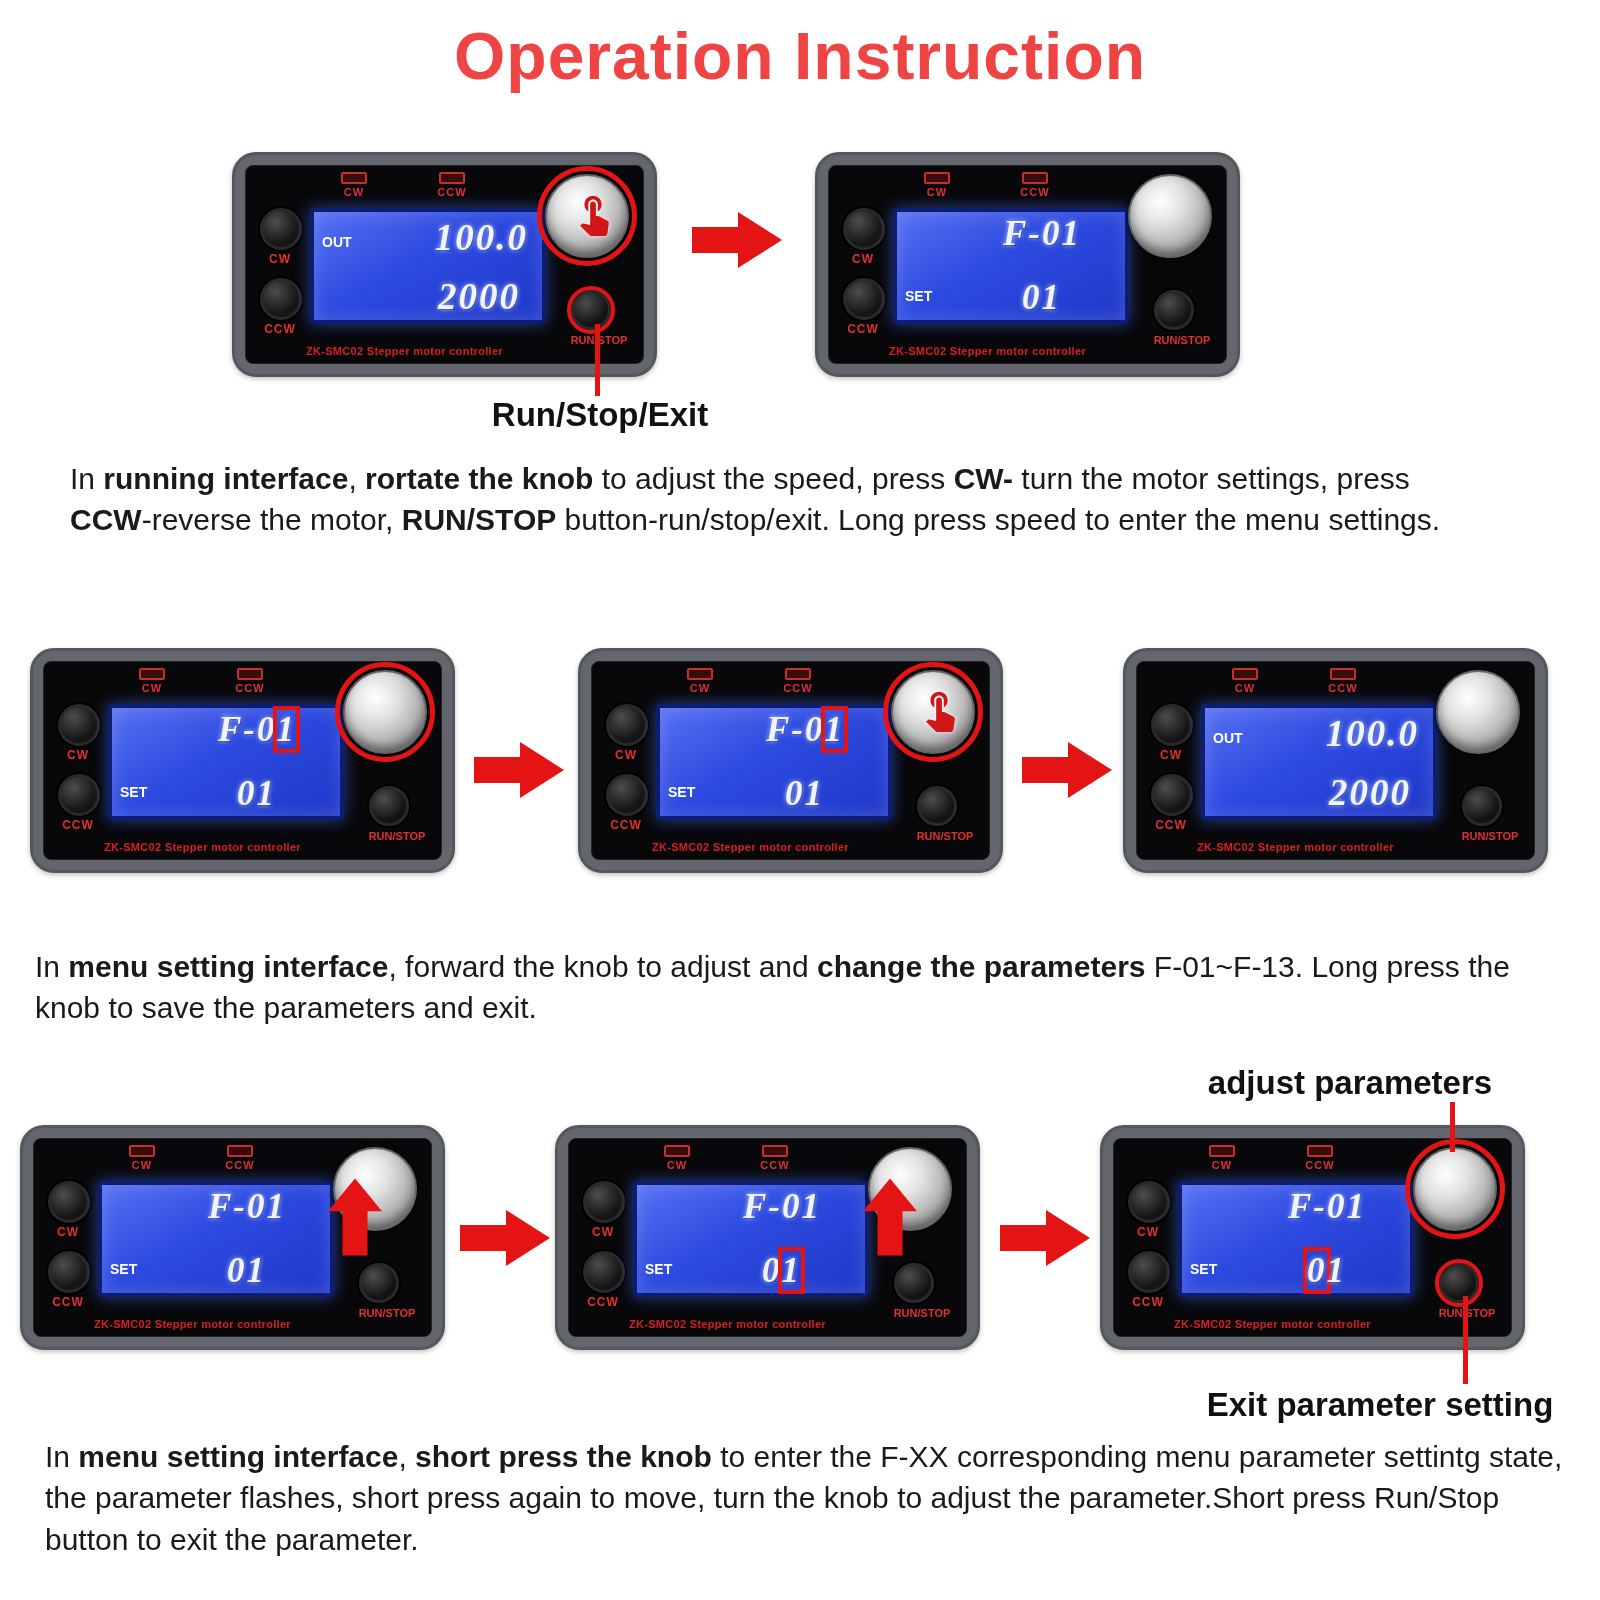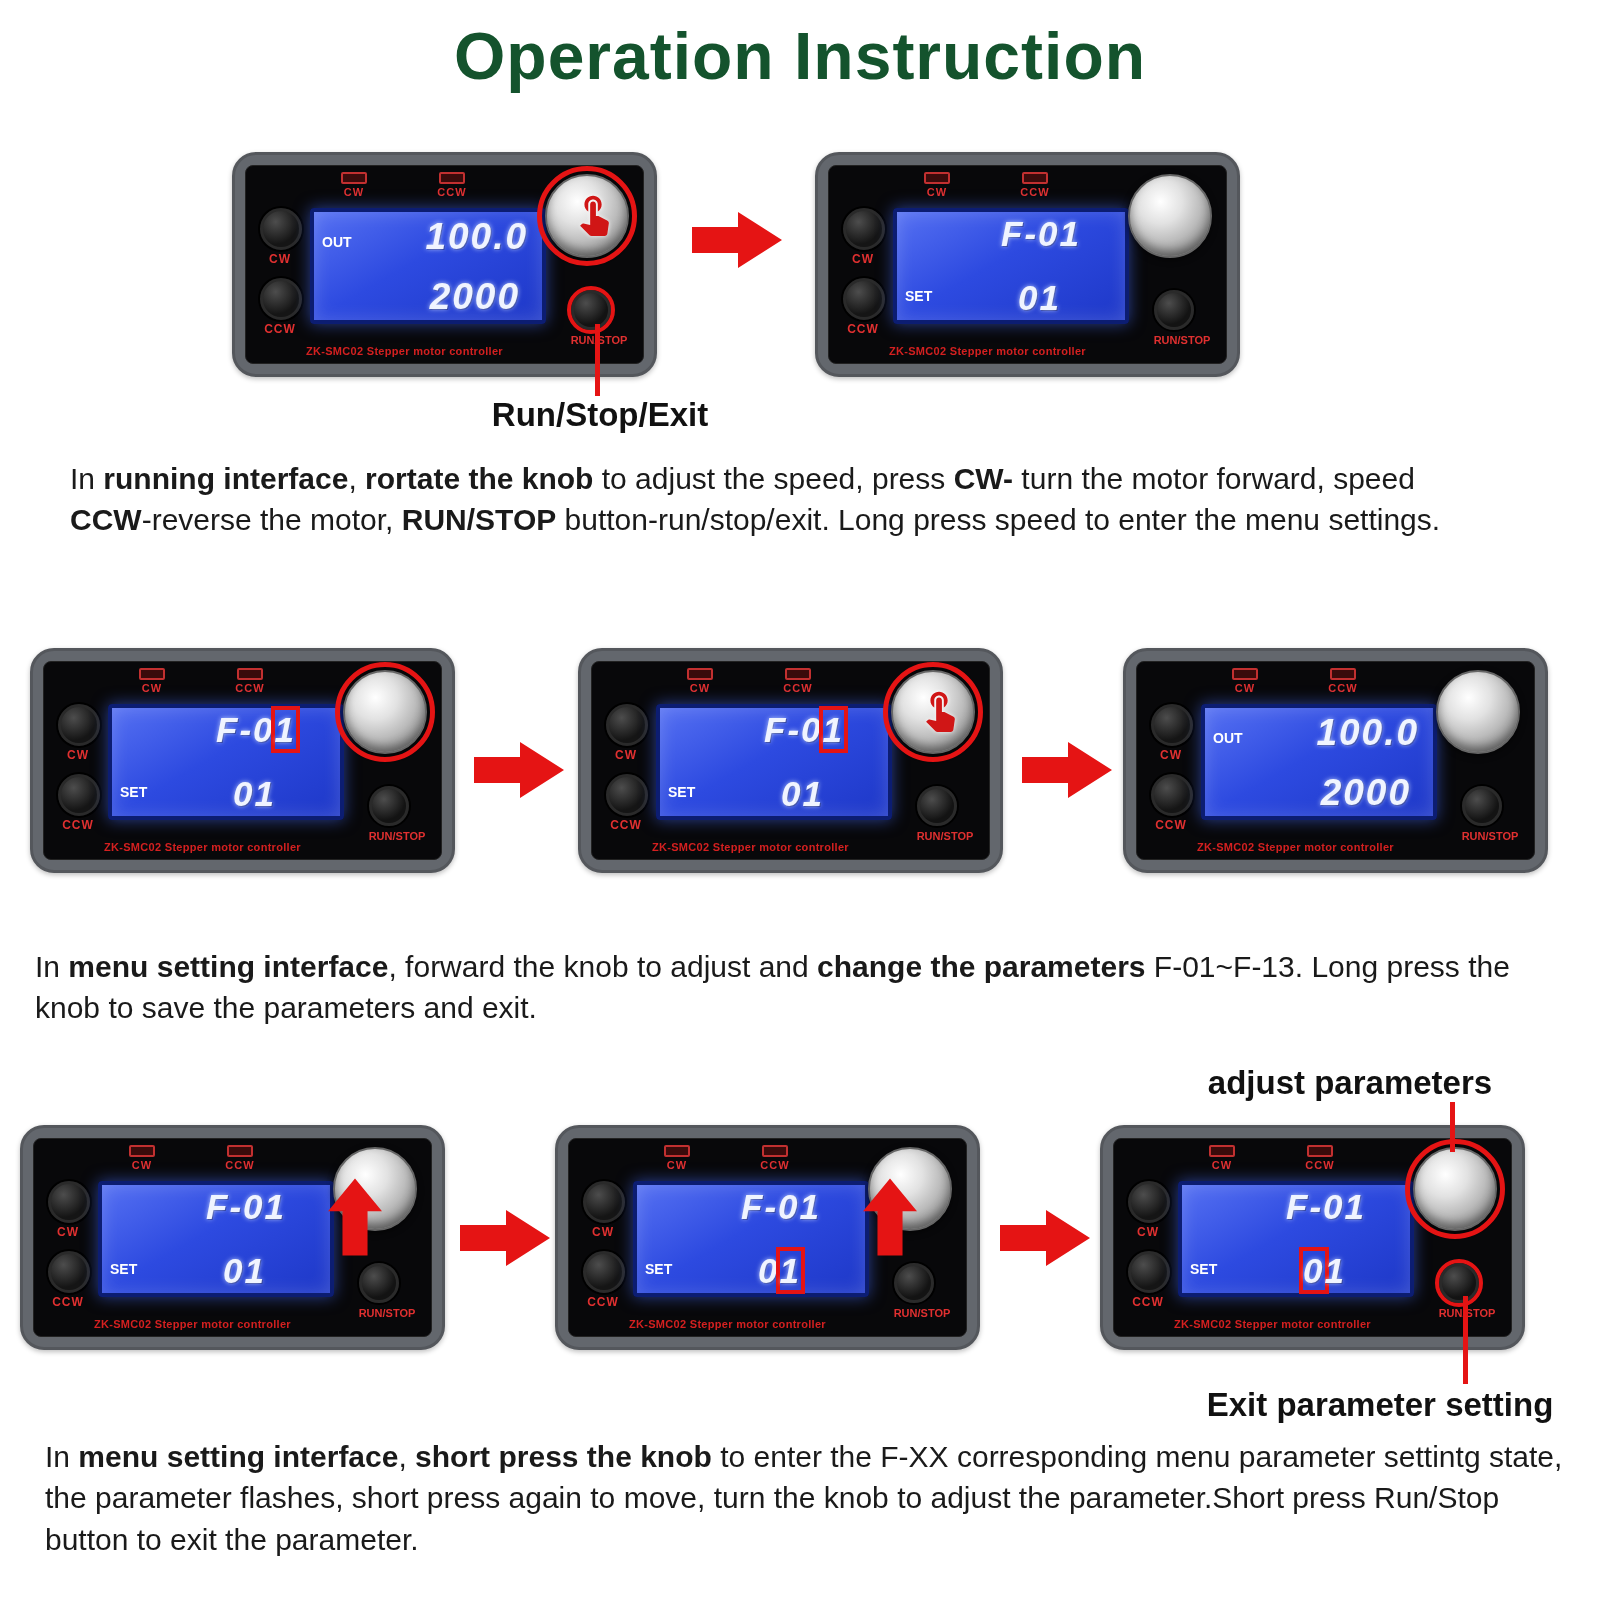--- a/index.html
+++ b/index.html
@@ -1,20 +1,20 @@
 <!DOCTYPE html>
 <html><head>
 <meta charset="utf-8">
 <style>
   html,body { margin:0; padding:0; background:#ffffff; }
   .canvas { position:relative; width:1600px; height:1600px; background:#fff; overflow:hidden;
             font-family:"Liberation Sans", sans-serif; }
 
   .title { position:absolute; top:18px; left:0; width:100%; text-align:center;
-           font-size:66px; font-weight:bold; color:#14532d; letter-spacing:1px; }
+           font-size:66px; font-weight:bold; color:#ef4444; letter-spacing:1px; }
 
   
   .device { position:absolute; width:425px; height:225px; background:#63676d;
             border:3px solid #54575c; border-radius:24px; box-sizing:border-box;
             box-shadow:0 2px 5px rgba(0,0,0,.25); }
   .panel  { position:absolute; inset:10px; background:#08080a; border-radius:8px;
             border:1px solid #222; }
 
   .led-group { position:absolute; top:6px; width:40px; text-align:center; }
   .led-1 { left:88px; }  .led-2 { left:186px; }
@@ -27,21 +27,21 @@
               border:3px solid #2a2a2a; box-shadow:0 0 0 2px #000; }
   .btn-cw  { top:42px; }  .btn-ccw { top:112px; }
   .btn-label { position:absolute; left:8px; width:52px; text-align:center;
                color:#e03030; font-size:12px; font-weight:bold; letter-spacing:1px; }
   .lbl-cw  { top:86px; }  .lbl-ccw { top:156px; }
 
   .lcd { position:absolute; left:64px; top:42px; width:236px; height:116px;
          background:linear-gradient(150deg,#5570f2 0%,#2d4ae0 45%,#1e38c8 100%);
          border:4px solid #0c1d72; border-radius:4px; box-sizing:border-box;
          box-shadow:0 0 16px rgba(70,110,255,.55), inset 0 0 18px rgba(255,255,255,.18); }
-  .digits { position:absolute; font-family:Liberation Sans, sans-serif; font-weight:bold;
+  .digits { position:absolute; font-family:Liberation Serif, serif; font-weight:bold;
             font-style:italic; color:#f0f4ff; letter-spacing:2px;
             text-shadow:0 0 5px rgba(210,225,255,.85), 1px 1px 0 rgba(8,18,90,.6); }
   .r-line1 { top:4px; right:14px; font-size:37px; }
   .r-line2 { bottom:2px; right:22px; font-size:37px; }
   .m-line1 { top:2px; right:44px; font-size:35px; }
   .m-line2 { bottom:2px; right:64px; font-size:35px; }
   .out-label { position:absolute; left:8px; top:22px; color:#ffffff; font-size:14px; font-weight:bold; }
   .set-label { position:absolute; left:8px; bottom:16px; color:#ffffff; font-size:14px; font-weight:bold; }
   .boxed { box-shadow:0 0 0 4px #e51414; }
 
@@ -137,21 +137,21 @@
       <div class="runstop-btn"></div>
       <div class="runstop-label">RUN/STOP</div>
       <div class="brand">ZK-SMC02  Stepper motor controller</div>
     </div>
   </div>
 
   <div class="callout-line" style="left:595px;top:324px;height:72px"></div>
   <div class="callout-label" style="left:445px;top:396px;width:310px">Run/Stop/Exit</div>
 
   <div class="para" style="left:70px;top:458px;width:1380px">
-    <span>In </span><b>running interface</b><span>, </span><b>rortate the knob</b><span> to adjust the speed,  press </span><b>CW-</b><span> turn the motor forward, speed </span><b>CCW</b><span>-reverse the motor, </span><b>RUN/STOP</b><span> button-run/stop/exit. Long press speed to enter the menu settings.</span>
+    <span>In </span><b>running interface</b><span>, </span><b>rortate the knob</b><span> to adjust the speed,  press </span><b>CW-</b><span> turn the motor settings, press </span><b>CCW</b><span>-reverse the motor, </span><b>RUN/STOP</b><span> button-run/stop/exit. Long press speed to enter the menu settings.</span>
   </div>
 
   <div class="device" style="left:30px;top:648px">
     <div class="panel">
       <div class="led-group led-1">
         <div class="led"></div>
         <div class="led-label">CW</div>
       </div>
       <div class="led-group led-2">
         <div class="led"></div>

